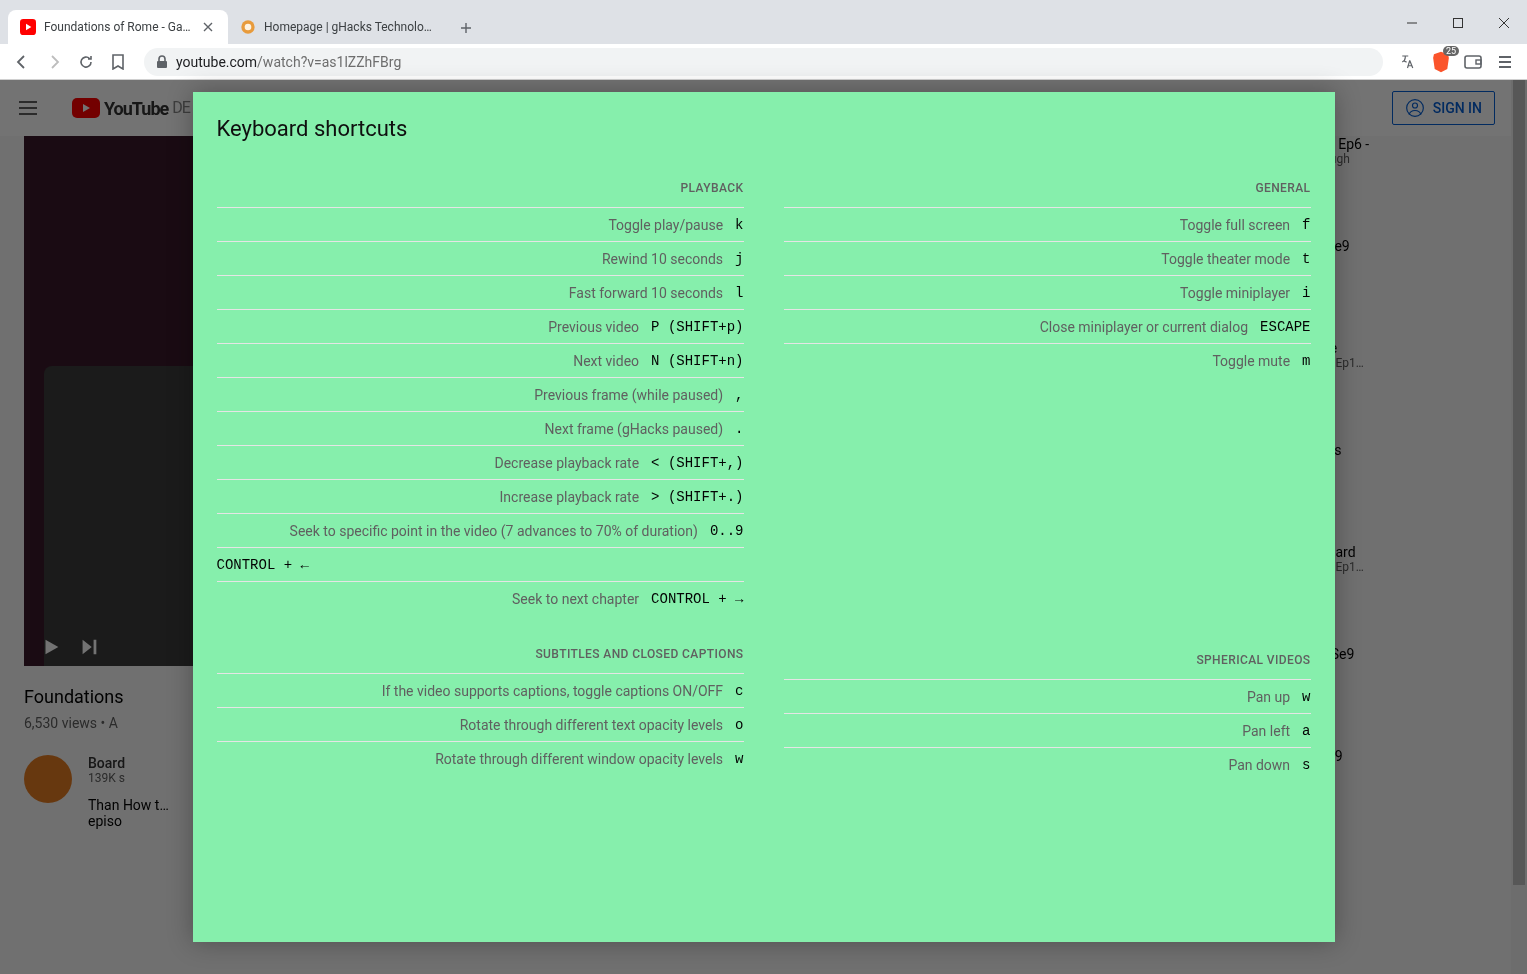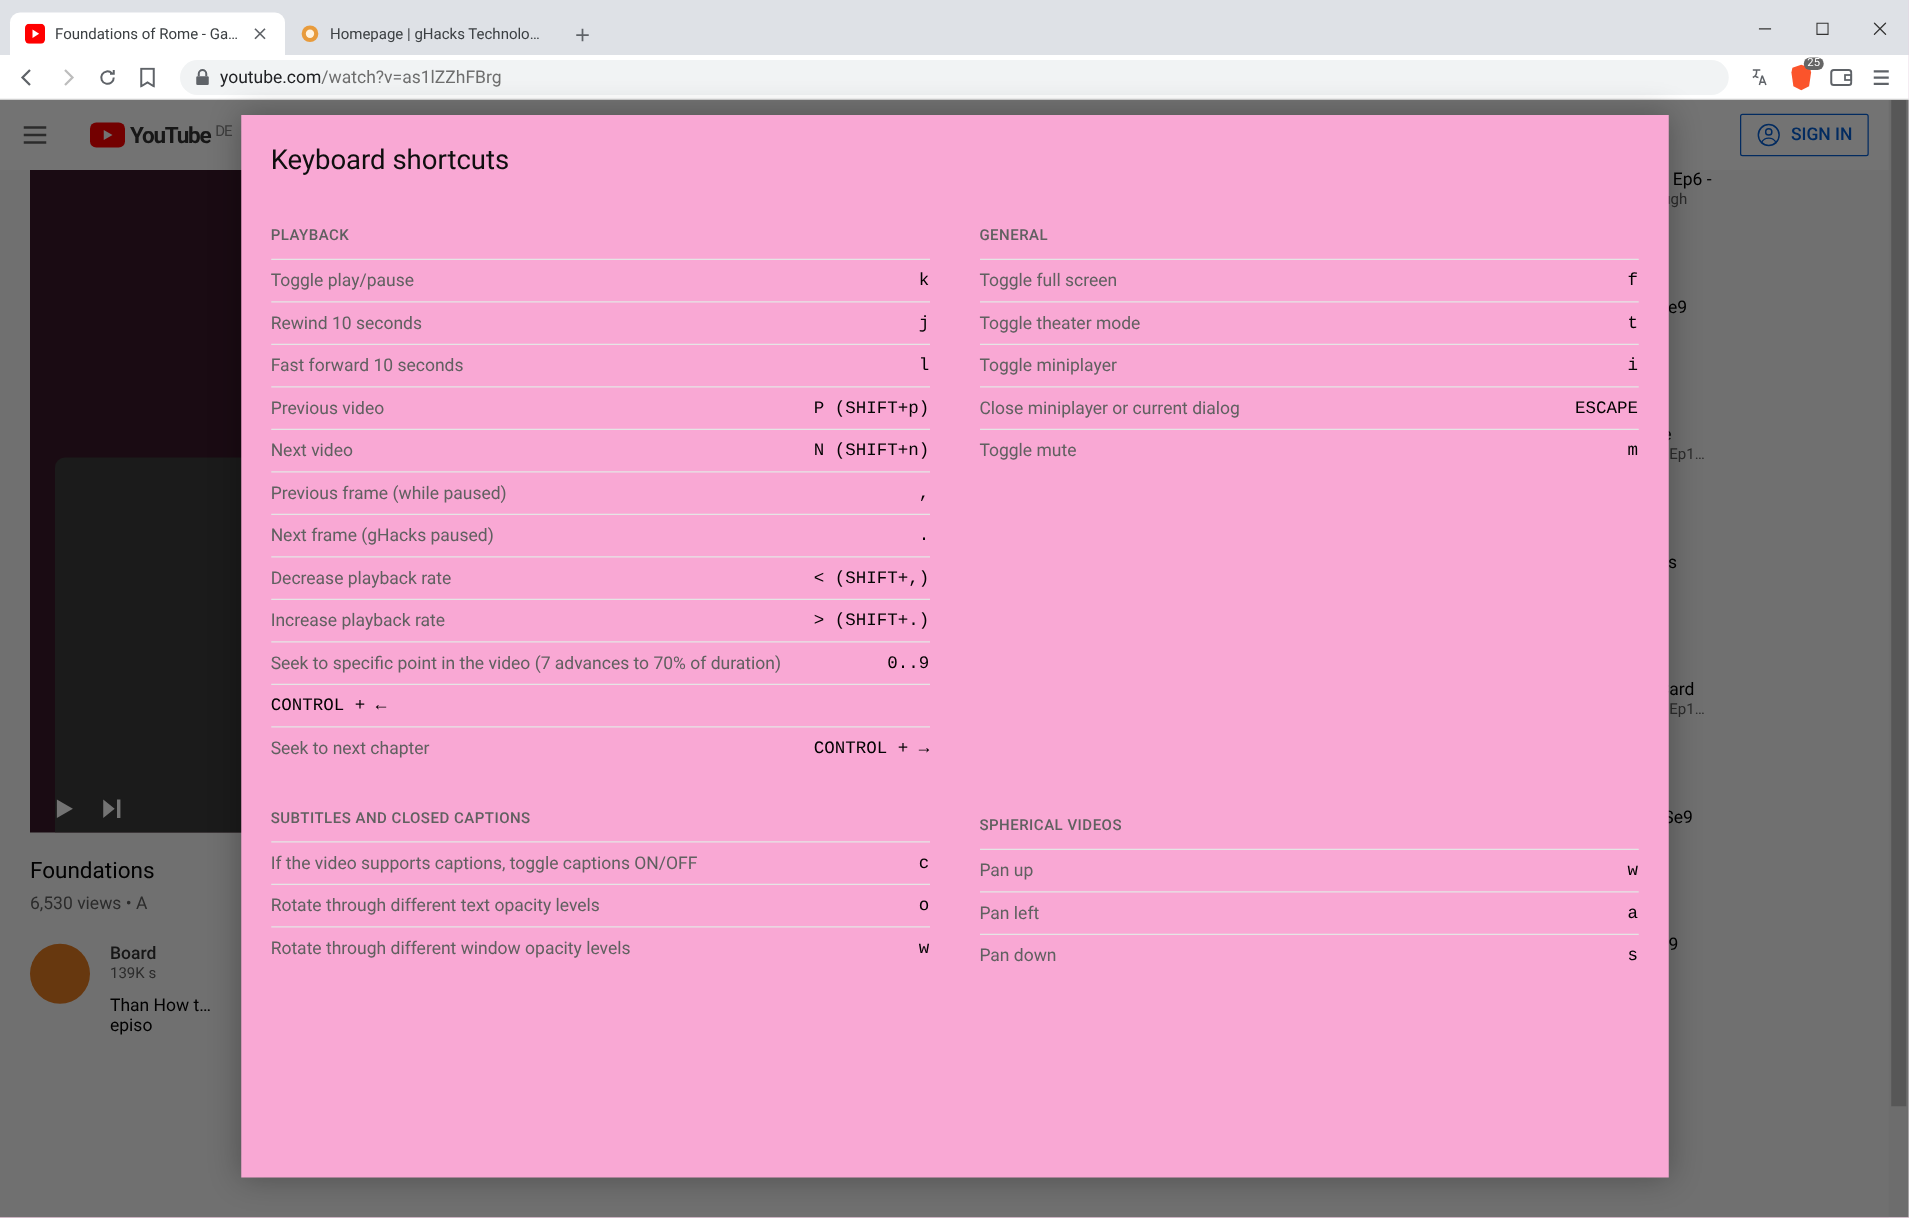--- a/index.html
+++ b/index.html
@@ -51,28 +51,28 @@
 .yt-avatar { width: 48px; height: 48px; border-radius: 50%; background: #e57c23; }
 .yt-side { width: 360px; display: flex; flex-direction: column; gap: 8px; padding-top: 0; }
 .yt-rec { height: 94px; display: flex; gap: 8px; }
 .yt-rec .thumb { width: 168px; height: 94px; background: #444; }
 .yt-rec .info { flex: 1; font-size: 14px; color: #030303; }
 
 .scrollbar-page { position: absolute; right: 0; top: 0; width: 16px; height: 100%; background: #f1f1f1; }
 .scrollbar-page .thumb { position: absolute; left: 2px; right: 2px; top: 0; height: 90%; background: #c1c1c1; border-radius: 0; }
 
 
-.dialog { position: absolute; left: 50%; transform: translateX(-50%); top: 12px; width: 1142px; height: 850px; background: #f9a8d4; border-radius: 0; box-shadow: 0 0 24px rgba(0,0,0,0.3); display: flex; flex-direction: column; }
+.dialog { position: absolute; left: 50%; transform: translateX(-50%); top: 12px; width: 1142px; height: 850px; background: #86efac; border-radius: 0; box-shadow: 0 0 24px rgba(0,0,0,0.3); display: flex; flex-direction: column; }
 .dialog-header { padding: 24px 24px 0 24px; }
 .dialog-title { font-size: 22px; font-weight: 400; color: #0f0f0f; }
 .dialog-body { flex: 1; overflow: hidden; position: relative; }
 .dialog-scroll { position: absolute; inset: 0; padding: 0 24px 24px 24px; overflow-y: auto; }
 .dialog-scroll::-webkit-scrollbar { width: 8px; }
 .dialog-scroll::-webkit-scrollbar-thumb { background: #ccc; }
-.columns { display: flex; gap: 40px; margin-top: 40px; }
+.columns { display: flex; gap: 40px; margin-top: 40px; text-align: right; }
 .col { flex: 1; }
 .section { margin-bottom: 32px; }
 .section-header { font-size: 12px; font-weight: 500; color: #606060; letter-spacing: 0.4px; margin-bottom: 12px; }
 .row { display: flex; align-items: center; min-height: 34px; padding: 8px 0; border-top: 1px solid #e5e5e5; font-size: 14px; }
 .row .desc { flex: 1; color: #606060; padding-right: 12px; }
 .row .key { font-family: "Consolas","Courier New",monospace; font-size: 14px; color: #030303; white-space: nowrap; }
 .dialog-footer { height: 52px; display: flex; align-items: center; justify-content: flex-end; padding: 0 18px; border-top: 1px solid rgba(0,0,0,0.05); }
 .dismiss-btn { color: #065fd4; font-size: 14px; font-weight: 500; letter-spacing: 0.5px; background: none; border: none; cursor: pointer; padding: 10px 16px; }
 
 svg { display: block; }
@@ -191,21 +191,21 @@
       <div class="yt-menu">
           <svg width="24" height="24" viewBox="0 0 24 24">
             <path d="M3 6h18M3 12h18M3 18h18" stroke="#606060" stroke-width="2"></path>
           </svg>
         </div>
       <div class="yt-logo">
         <div class="box">
             <div class="tri"></div>
           </div>
         <span>YouTube</span>
-        <span style="font-size:12px;color:#888;font-weight:normal;align-self:flex-start;">DE</span>
+        <span style="font-size:16px;color:#888;font-weight:normal;align-self:flex-start;">DE</span>
       </div>
     </div>
     <div class="yt-signin">
       <svg width="20" height="20" viewBox="0 0 24 24">
           <circle cx="12" cy="12" r="10" fill="none" stroke="#065fd4" stroke-width="1.4"></circle>
           <circle cx="12" cy="9" r="3" fill="none" stroke="#065fd4" stroke-width="1.4"></circle>
           <path d="M5 20c1-4 5-5 7-5s6 1 7 5" fill="none" stroke="#065fd4" stroke-width="1.4"></path>
         </svg>
       <span>SIGN IN</span>
     </div>

